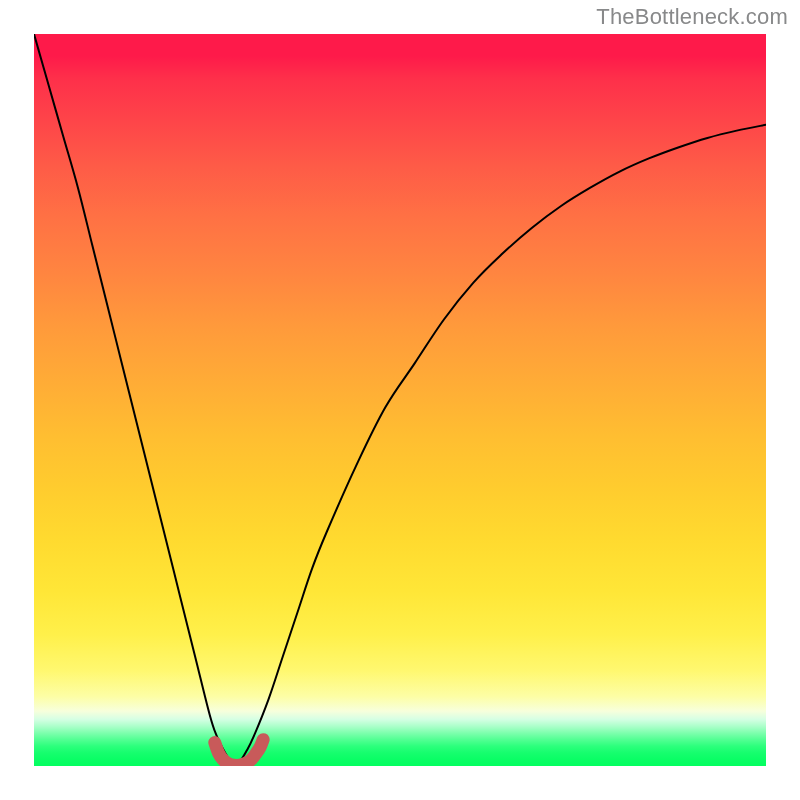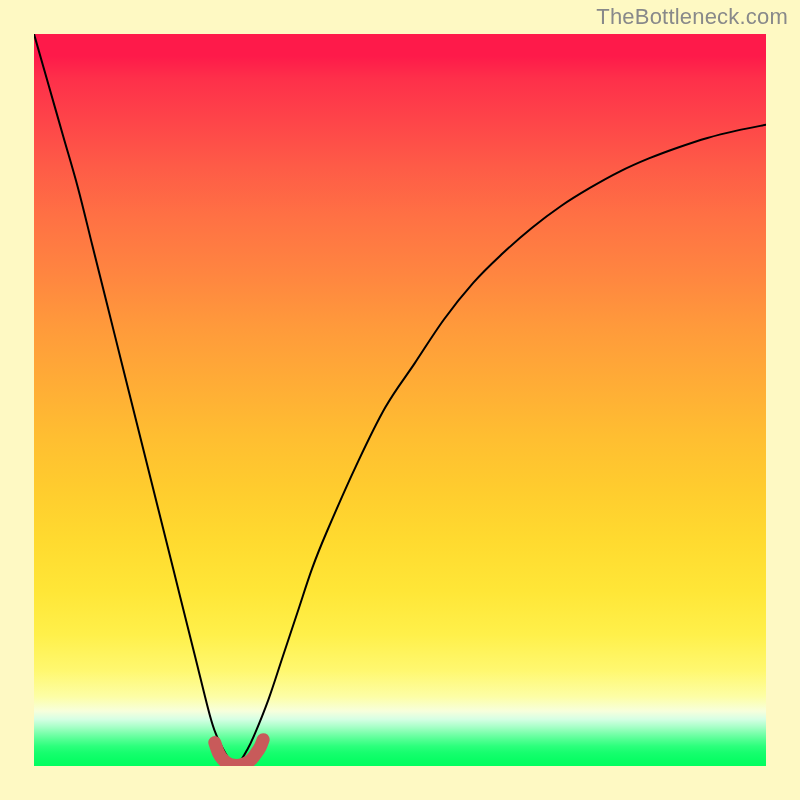--- a/index.html
+++ b/index.html
@@ -10,21 +10,21 @@
     background: #000000;
     overflow: hidden;
     font-family: Arial, Helvetica, sans-serif;
   }
   .frame {
     position: absolute;
     left: 0;
     top: 0;
     width: 800px;
     height: 800px;
-    background: #fef9c3;
+    background: #ffffff;
   }
   .plot-area {
     position: absolute;
     left: 34px;
     top: 34px;
     width: 732px;
     height: 732px;
     overflow: hidden;
   }
   .gradient {

